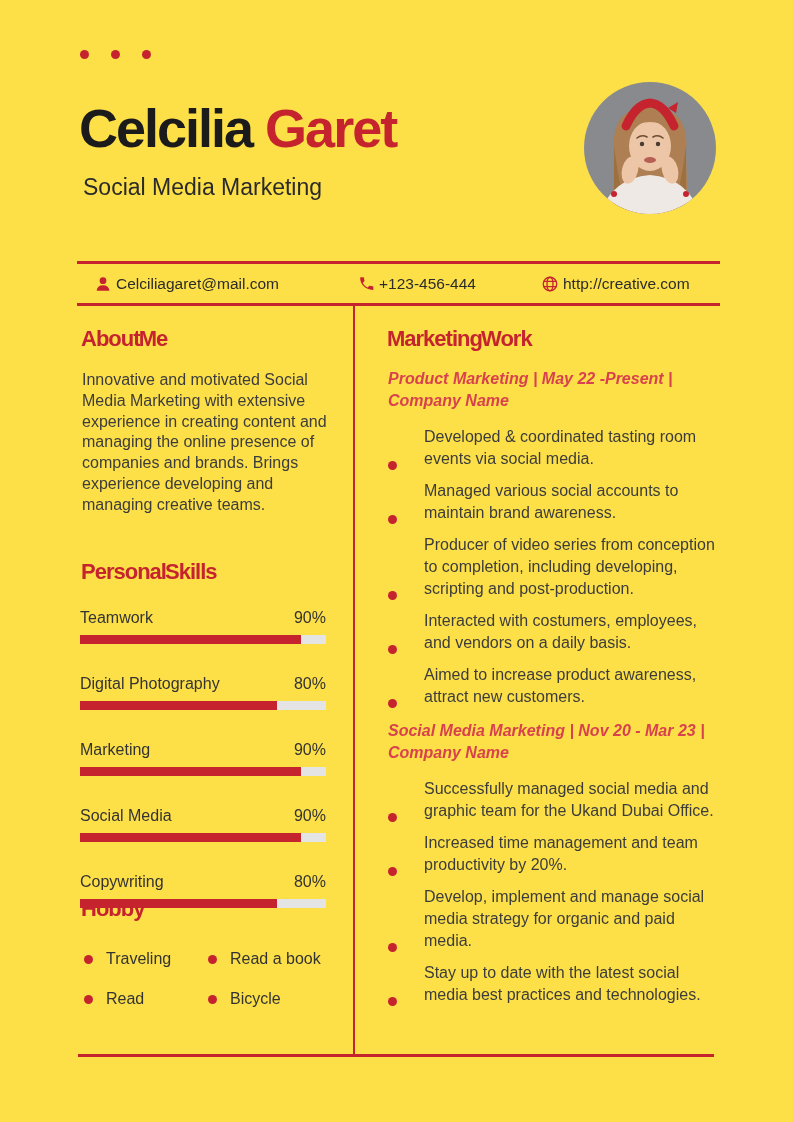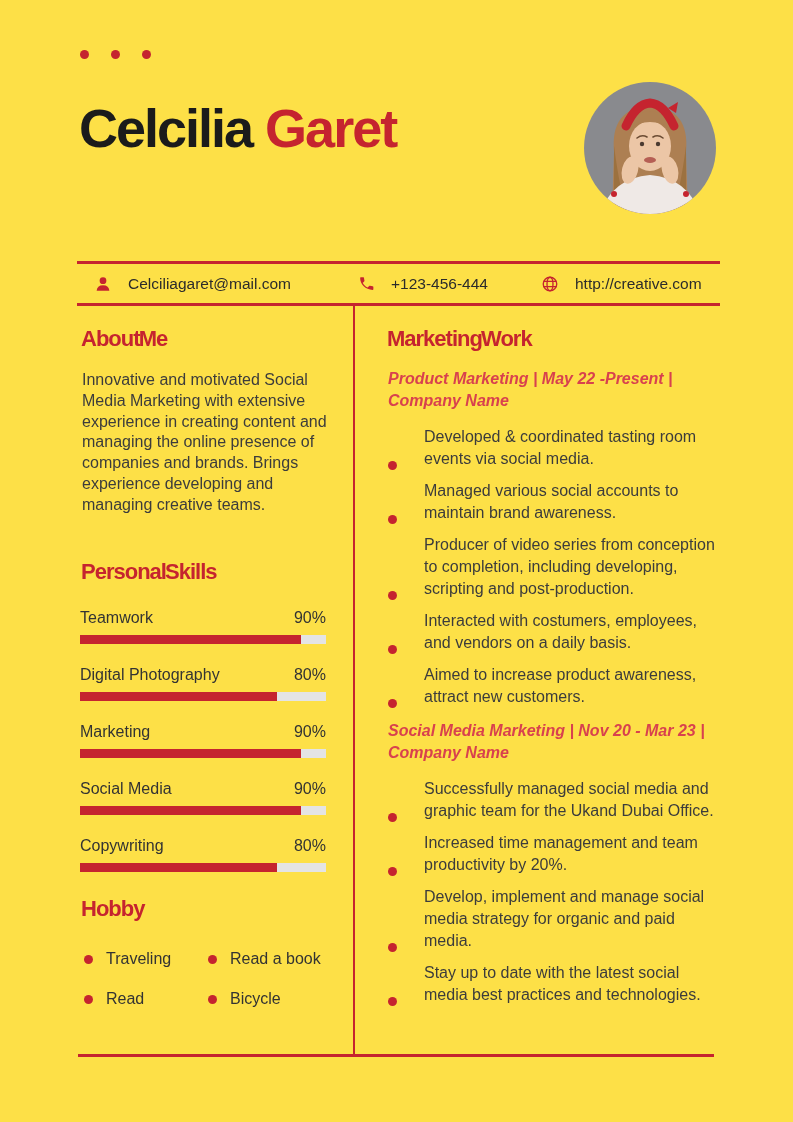--- a/index.html
+++ b/index.html
@@ -21,42 +21,42 @@
           font-weight:bold; letter-spacing:-2px; color:#1b1b1b; white-space:nowrap; }
   .name .last { color:var(--accent); }
   .subtitle { position:absolute; left:83px; top:174px; font-size:23px; color:#2a2a2a; }
 
   .photo { position:absolute; left:584px; top:82px; width:132px; height:132px;
            border-radius:50%; overflow:hidden; }
 
   
   .contact-bar { position:absolute; left:77px; top:261px; width:643px; height:45px;
                  border-top:3px solid var(--accent); border-bottom:3px solid var(--accent); }
-  .contact-item { position:absolute; top:0; height:100%; display:flex; align-items:center; gap:16px;
+  .contact-item { position:absolute; top:0; height:100%; display:flex; align-items:center; gap:4px;
                   font-size:15.5px; color:#2b2b2b; }
   .contact-item.c1 { left:17px; }
   .contact-item.c2 { left:281px; }
   .contact-item.c3 { left:464px; }
   .contact-item svg { display:block; }
 
   
   .v-divider { position:absolute; left:353px; top:306px; width:2px; height:748px; background:var(--accent); }
   .bottom-line { position:absolute; left:78px; top:1054px; width:636px; height:3px; background:var(--accent); }
 
   .h-red { font-weight:bold; color:var(--accent); font-size:22px;
            letter-spacing:-1px; word-spacing:-6px; white-space:nowrap; }
 
   
   .about-title { position:absolute; left:81px; top:326px; }
   .about-text  { position:absolute; left:82px; top:370px; width:254px;
                  font-size:16px; line-height:20.8px; color:#3c3c3c; }
 
   .skills-title { position:absolute; left:81px; top:559px; }
   .skills-list  { position:absolute; left:80px; top:608px; width:246px; }
-  .skill-item   { margin-bottom:21px; }
+  .skill-item   { margin-bottom:30px; }
   .skill-head   { display:flex; justify-content:space-between; align-items:baseline;
                   font-size:16px; line-height:20px; color:#333; }
   .skill-track  { margin-top:7px; height:9px; background:var(--track); }
   .skill-fill   { height:100%; background:var(--accent); }
 
   .hobby-title { position:absolute; left:81px; top:896px; }
   .hobby-grid  { position:absolute; left:84px; top:950px; width:252px;
                  display:grid; grid-template-columns:124px 1fr; row-gap:22px; }
   .hobby-item  { display:flex; align-items:center; gap:13px; font-size:16px; line-height:18px; color:#333; }
   .dot { width:9px; height:9px; border-radius:50%; background:var(--accent); flex:0 0 auto; }
@@ -77,20 +77,21 @@
 
   <div class="dots">
     <span></span>
     <span></span>
     <span></span>
   </div>
 
   <div class="name">
     <span class="first">Celcilia </span><span class="last">Garet</span>
   </div>
+  <div class="subtitle">Social Media Marketing</div>
 
   <div class="photo">
     <svg width="132" height="132" viewBox="0 0 132 132">
       <rect x="0" y="0" width="132" height="132" fill="#898a8e"></rect>
       <path d="M30,70 Q26,26 66,24 Q106,26 102,70 L104,132 L28,132 Z" fill="#ad7f52"></path>
       <path d="M30,64 Q36,110 44,132 L30,132 Z M102,64 Q96,110 88,132 L102,132 Z" fill="#9c713f"></path>
       <path d="M16,132 Q28,96 66,93 Q104,96 116,132 Z" fill="#efe9e6"></path>
       <circle cx="30" cy="112" r="3" fill="#c5242f"></circle>
         <circle cx="24" cy="122" r="3" fill="#c5242f"></circle>
       <circle cx="102" cy="112" r="3" fill="#c5242f"></circle>

